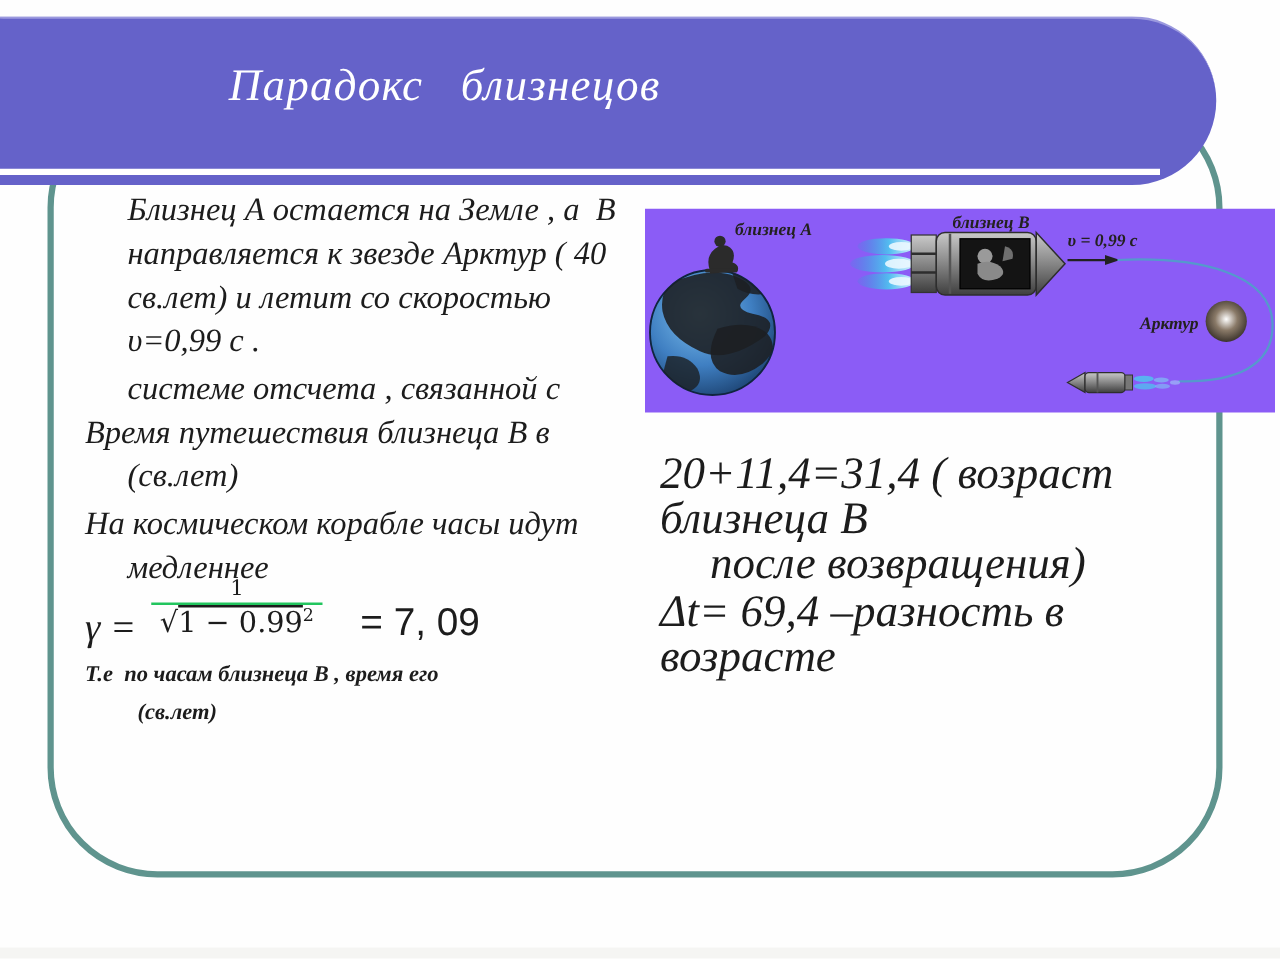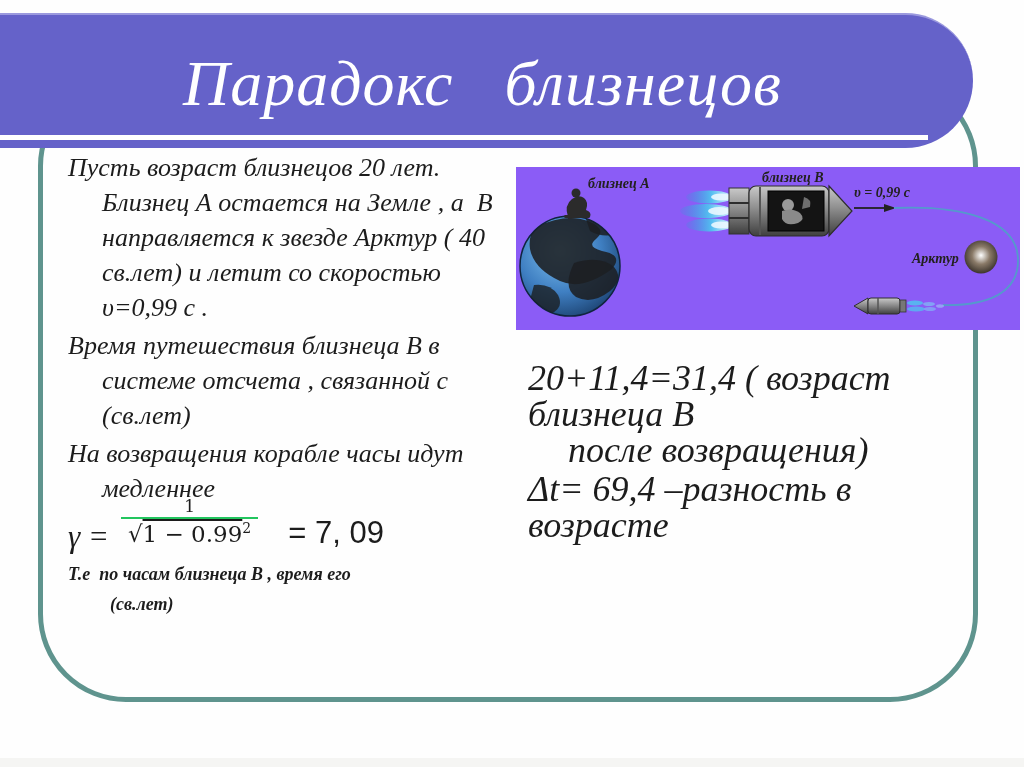--- a/index.html
+++ b/index.html
@@ -21,21 +21,21 @@
   .banner {
     position:absolute; left:0; top:13px; width:973px; height:135px;
     background:#6562c9; border-radius:0 68px 68px 0;
     border-top:2px solid #9b99de; z-index:3;
   }
   .banner .underline {
     position:absolute; left:0; bottom:8px; width:928px; height:5px; background:#ffffff;
   }
   .title {
     position:absolute; left:183px; top:32px;
-    font-size:64px; font-style:italic; color:#ffffff;
+    font-size:36px; font-style:italic; color:#ffffff;
     white-space:pre; letter-spacing:1px;
   }
 
   
   .illustration {
     position:absolute; left:516px; top:167px; width:504px; height:163px;
     background:#8b5cf6; z-index:2;
   }
 
   .text-col { position:absolute; z-index:4; }
@@ -155,33 +155,32 @@
         <ellipse cx="400" cy="142" rx="9" ry="2.5" fill="#53bdf0" opacity="0.8"></ellipse>
         <ellipse cx="413" cy="137" rx="6" ry="2" fill="#7fd0f5" opacity="0.6"></ellipse>
         <ellipse cx="414" cy="142" rx="6" ry="2" fill="#7fd0f5" opacity="0.55"></ellipse>
         <ellipse cx="424" cy="139" rx="4" ry="1.8" fill="#a5dff8" opacity="0.5"></ellipse>
       </g>
     </svg>
   </div>
 
   <div class="text-col left-col">
     <div class="para">
-      <div class="line first">Пусть возраст близнецов 20 лет.</div>
       <div class="line">Близнец А остается на Земле , а  В</div>
       <div class="line">направляется к звезде Арктур ( 40</div>
       <div class="line">св.лет) и летит со скоростью</div>
       <div class="line">υ=0,99 с .</div>
     </div>
     <div class="para">
+      <div class="line">системе отсчета , связанной с</div>
       <div class="line first">Время путешествия близнеца В в</div>
-      <div class="line">системе отсчета , связанной с</div>
       <div class="line">(св.лет)</div>
     </div>
     <div class="para">
-      <div class="line first">На возвращения корабле часы идут</div>
+      <div class="line first">На космическом корабле часы идут</div>
       <div class="line">медленнее</div>
     </div>
 
     <div class="formula">
       <span class="f-lhs">γ =</span>
       <span class="frac">
         <span class="num">1</span>
         <span class="den"><span>√</span><span class="radicand">1 − 0.99</span><sup>2</sup></span>
       </span>
       <span class="f-res">= 7, 09</span>

